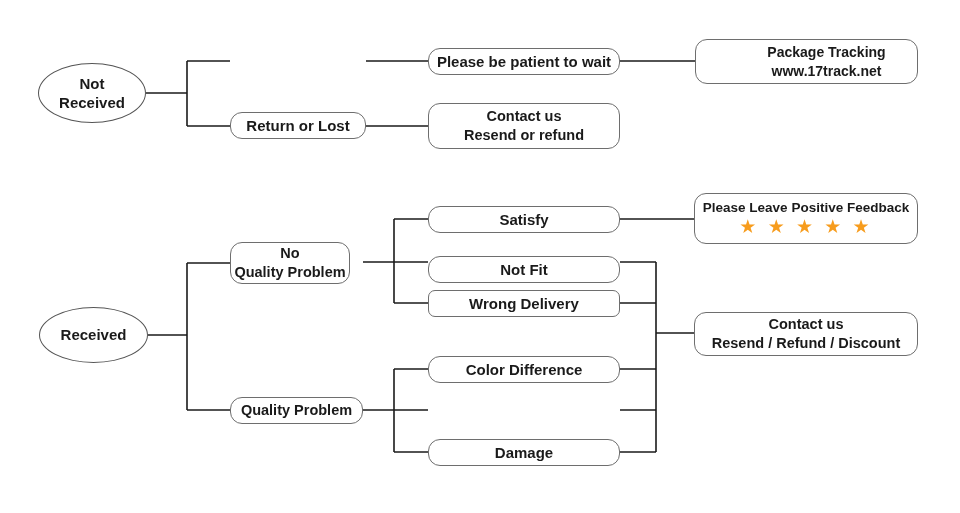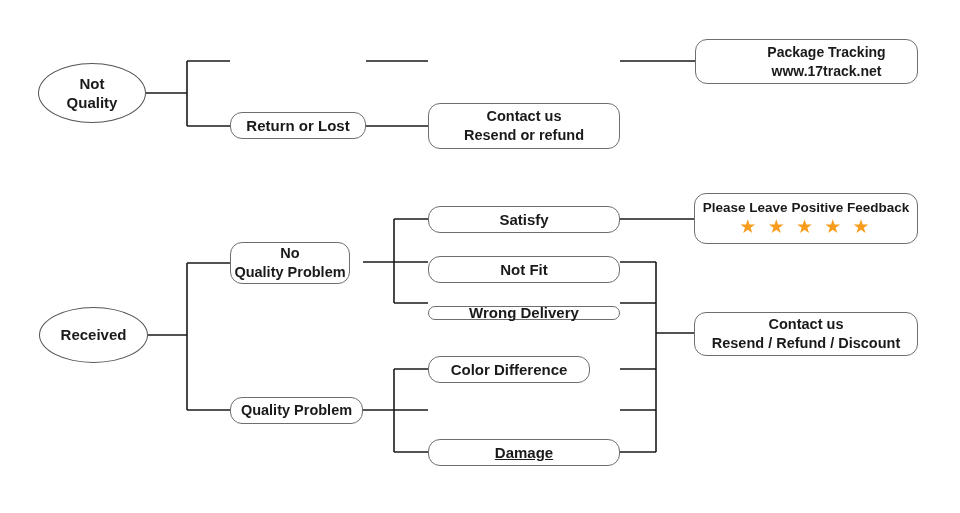--- a/index.html
+++ b/index.html
@@ -35,24 +35,24 @@
   .n-return-lost{left:230px;top:112px;width:136px;height:27px;}
   .n-be-patient{left:428px;top:48px;width:192px;height:27px;}
   .n-package-tracking{left:695px;top:39px;width:223px;height:45px;font-size:14px;padding-left:40px;}
   .n-contact-top{left:428px;top:103px;width:192px;height:46px;font-size:14.5px;}
   
   .n-received{left:39px;top:307px;width:109px;height:56px;}
   .n-no-quality{left:230px;top:242px;width:120px;height:42px;font-size:14.5px;}
   .n-quality-problem{left:230px;top:397px;width:133px;height:27px;font-size:14.5px;}
   .n-satisfy{left:428px;top:206px;width:192px;height:27px;}
   .n-not-fit{left:428px;top:256px;width:192px;height:27px;}
-  .n-wrong-delivery{left:428px;top:306px;width:192px;height:14px;border-radius:7px;}
-  .n-color-diff{left:428px;top:356px;width:162px;height:27px;}
+  .n-wrong-delivery{left:428px;top:290px;width:192px;height:27px;border-radius:7px;}
+  .n-color-diff{left:428px;top:356px;width:192px;height:27px;}
   .n-quality-defect{left:428px;top:397px;width:192px;height:27px;}
-  .n-damage{left:428px;top:439px;width:192px;height:27px;text-decoration:underline;}
+  .n-damage{left:428px;top:439px;width:192px;height:27px;}
   .n-feedback{left:694px;top:193px;width:224px;height:51px;flex-direction:column;justify-content:center;padding:16px 0;}
   .n-feedback .fb-title{font-size:13.5px;font-weight:600;}
   .n-feedback .fb-stars{font-size:19px;letter-spacing:3px;line-height:1.1;margin-top:1px;}
   .n-contact-bottom{left:694px;top:312px;width:224px;height:44px;font-size:14.5px;}
 </style>
 </head>
 <body>
 
 <div class="stage">
 
@@ -82,22 +82,23 @@
     <path d="M620,262 H656"></path>
     <path d="M620,303 H656"></path>
     <path d="M620,369 H656"></path>
     <path d="M620,410 H656"></path>
     <path d="M620,452 H656"></path>
     <path d="M656,262 V452"></path>
     <path d="M656,333 H694"></path>
   </svg>
 
   <div class="node ellipse n-not-received">Not
-Quality</div>
+Received</div>
   <div class="node rect n-return-lost">Return or Lost</div>
+  <div class="node rect n-be-patient">Please be patient to wait</div>
   <div class="node rect n-package-tracking">Package Tracking
 www.17track.net</div>
   <div class="node rect n-contact-top">Contact us
 Resend or refund</div>
 
   <div class="node ellipse n-received">Received</div>
   <div class="node rect n-no-quality">No
 Quality Problem</div>
   <div class="node rect n-quality-problem">Quality Problem</div>
   <div class="node rect n-satisfy">Satisfy</div>

